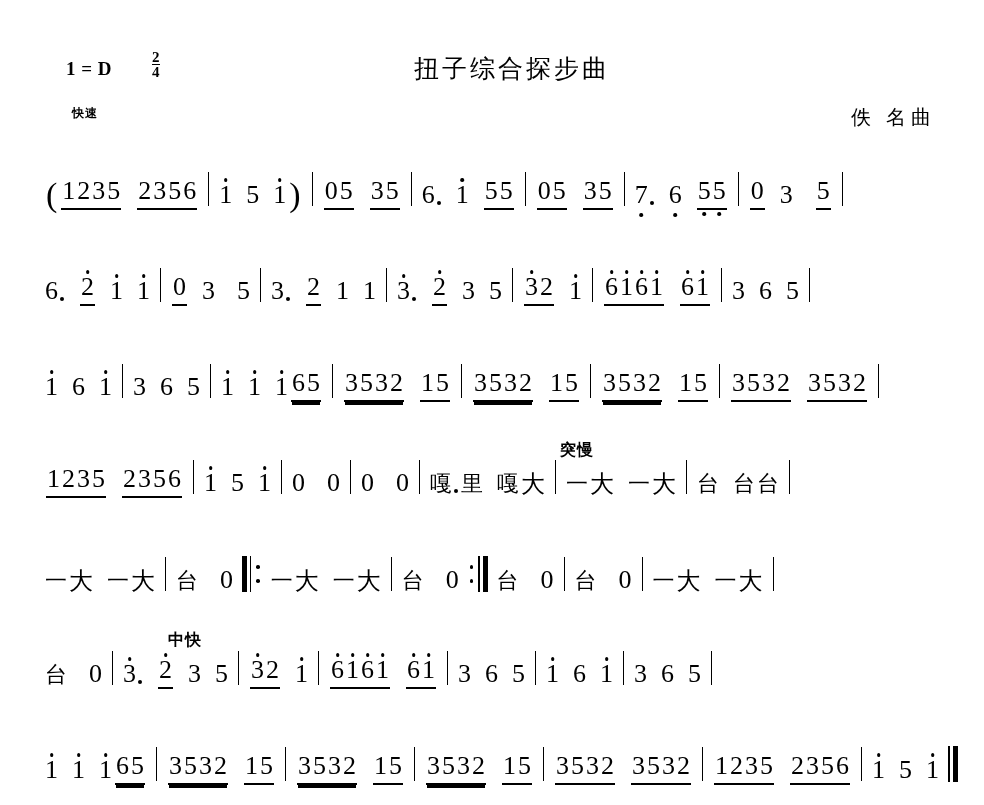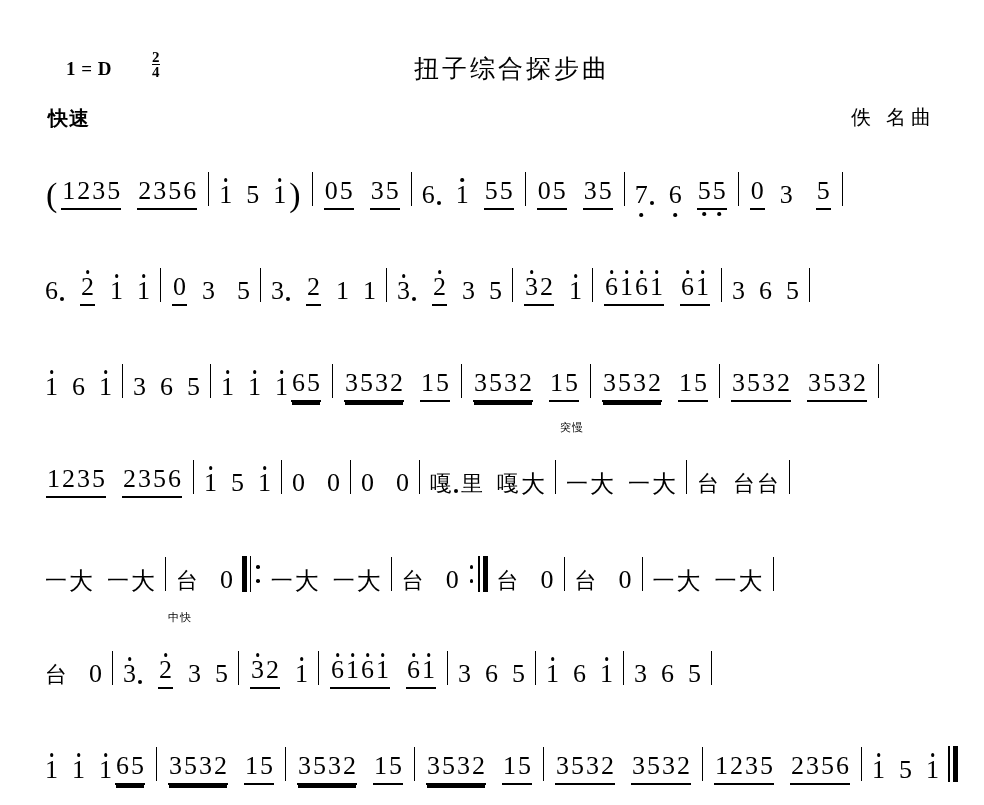--- a/index.html
+++ b/index.html
@@ -37,25 +37,25 @@
     top: 50px;
     font-weight: bold;
     font-size: 15px;
     line-height: 0.95;
     text-align: center;
   }
   .meter .num { display: block; }
   .meter .den { display: block; border-top: 1.6px solid #000; padding-top: 0px; }
   .tempo-head {
     position: absolute;
-    left: 48px;
+    left: 72px;
     top: 105px;
     font-family: "Liberation Sans", sans-serif;
     font-weight: bold;
-    font-size: 20px;
+    font-size: 12px;
     letter-spacing: 1px;
   }
   .title {
     position: absolute;
     left: 0;
     top: 52px;
     width: 984px;
     text-align: center;
     font-family: "Liberation Serif", serif;
     font-size: 25px;
@@ -186,23 +186,24 @@
     font-size: 22px;
     line-height: 28px;
     display: inline-block;
     padding: 0 1px;
     position: relative;
   }
   .word.big { font-size: 24px; }
   .annot {
     position: absolute;
     font-family: "Liberation Sans", sans-serif;
-    font-size: 11px;
-    font-weight: normal;
+    font-size: 16px;
+    font-weight: bold;
     letter-spacing: 1px;
+    margin-top: 20px;
   }
   .annot.a1 { left: 560px; top: 420px; }
   .annot.a2 { left: 168px; top: 610px; }
 </style>
 </head>
 <body>
 
 <div class="sheet">
 
   <div class="key-sig">1 = D</div>

